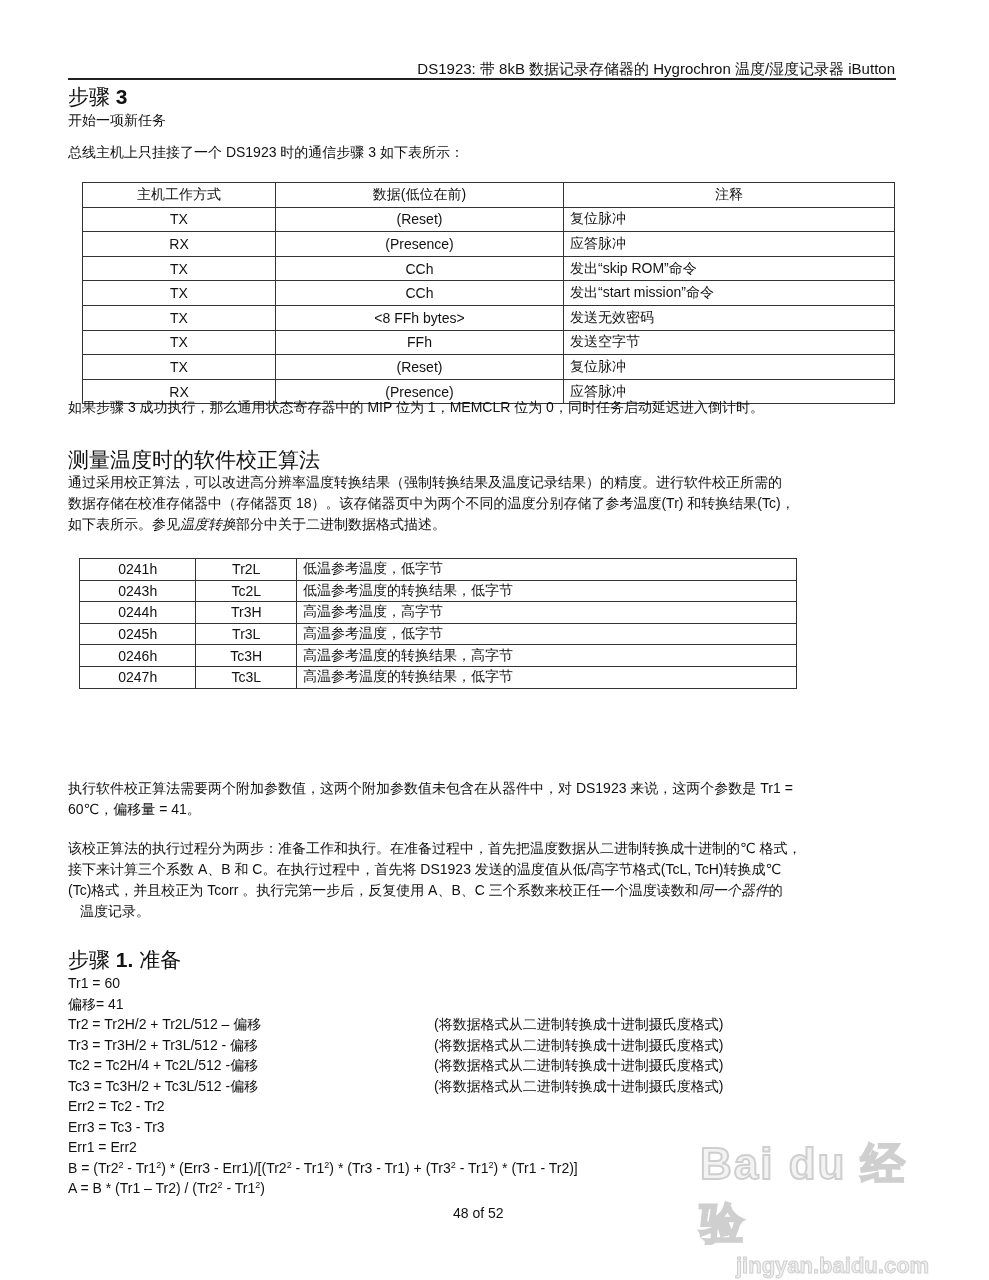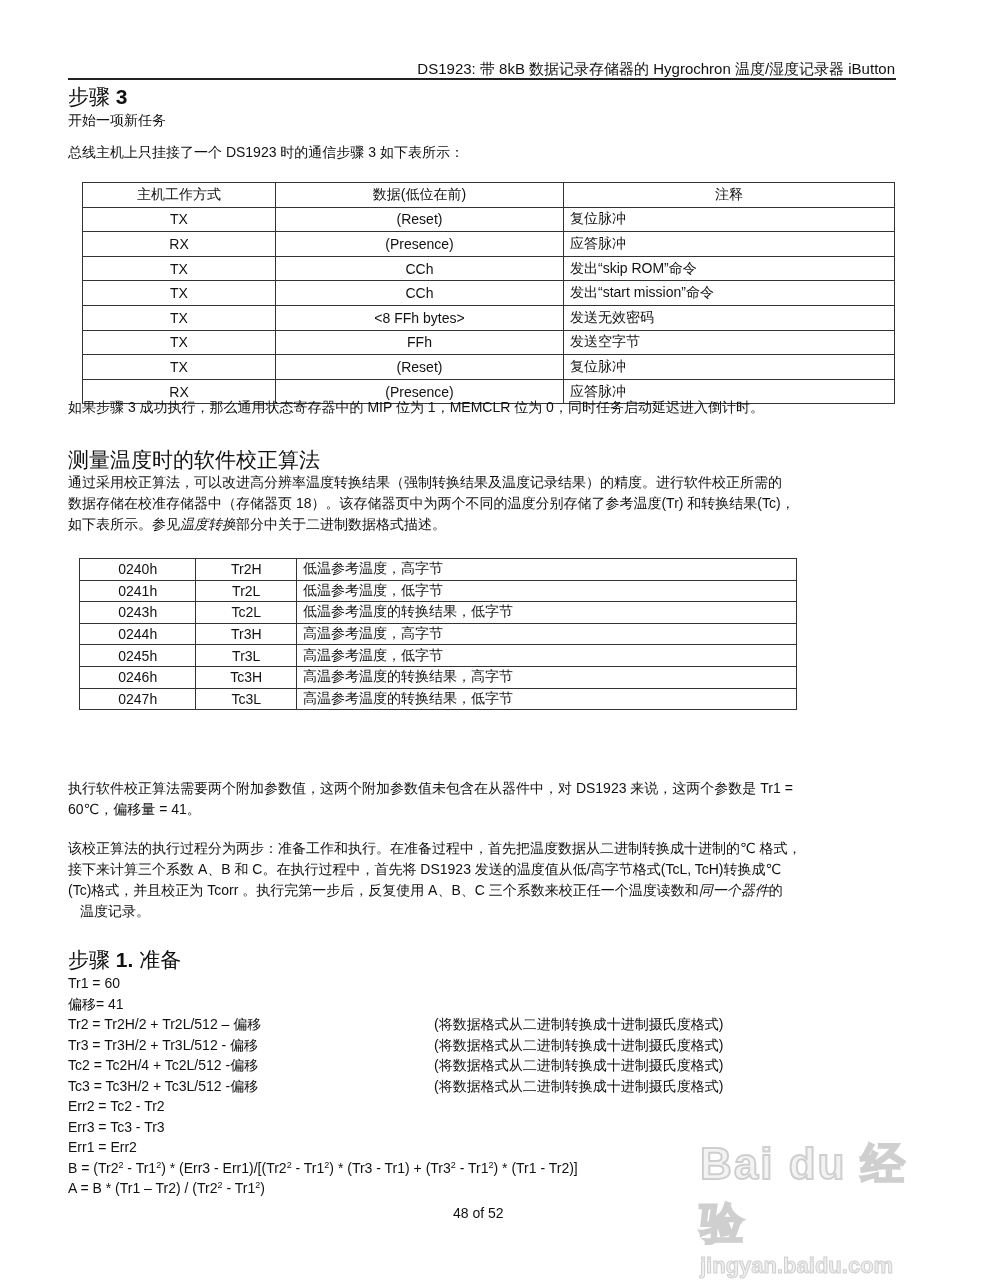--- a/index.html
+++ b/index.html
@@ -21,21 +21,21 @@
   #t2 { left:79px; top:558px; width:718px; }
   #t2 td, #t2 th { height:20.6px; padding:0 6px; }
   .h-section { left:68px; top:446px; font-size:21px; }
   .h-step1 { left:68px; top:946px; font-size:21px; }
   .formula { font-size:14px; line-height:20.5px; white-space:nowrap; }
   .note { font-size:14px; line-height:20.5px; white-space:nowrap; }
   sup { font-size:9px; vertical-align:5px; line-height:0; }
   .page-num { left:453px; top:1205px; font-size:14px; }
   .watermark { left:700px; top:1135px; width:220px; height:120px; color:#d4d4d4; }
   .wm-brand { font-size:44px; font-weight:bold; letter-spacing:2px; -webkit-text-stroke:2px #cfcfcf; color:#f3f3f3; }
-  .wm-url { font-size:22px; font-weight:bold; color:#efefef; -webkit-text-stroke:1px #cfcfcf; }
+  .wm-url { font-size:22px; font-weight:bold; color:#efefef;margin-left:36px; -webkit-text-stroke:1px #cfcfcf; }
   i.em { font-style:italic; }
 </style>
 </head>
 <body>
 
 <div class="abs header-title">DS1923: 带 8kB 数据记录存储器的 Hygrochron 温度/湿度记录器 iButton</div>
 <div class="abs header-rule"></div>
 
 <div class="abs h-step3">
   <span>步骤</span>
@@ -98,25 +98,20 @@
 
 <div class="abs h-section">测量温度时的软件校正算法</div>
 <div class="abs txt" style="left:68px; top:472px;">通过采用校正算法，可以改进高分辨率温度转换结果（强制转换结果及温度记录结果）的精度。进行软件校正所需的</div>
 <div class="abs txt" style="left:68px; top:493px;">数据存储在校准存储器中（存储器页 18）。该存储器页中为两个不同的温度分别存储了参考温度(Tr) 和转换结果(Tc)，</div>
 <div class="abs txt" style="left:68px; top:514px;">
   <span>如下表所示。参见</span><i class="em">温度转换</i><span>部分中关于二进制数据格式描述。</span>
 </div>
 
 <table class="grid" id="t2">
   <tbody>
-  <tr>
-        <td class="c">0240h</td>
-        <td class="c">Tr2H</td>
-        <td class="l">低温参考温度，高字节</td>
-      </tr>
   <tr>
         <td class="c">0241h</td>
         <td class="c">Tr2L</td>
         <td class="l">低温参考温度，低字节</td>
       </tr>
   <tr>
         <td class="c">0243h</td>
         <td class="c">Tc2L</td>
         <td class="l">低温参考温度的转换结果，低字节</td>
       </tr>

